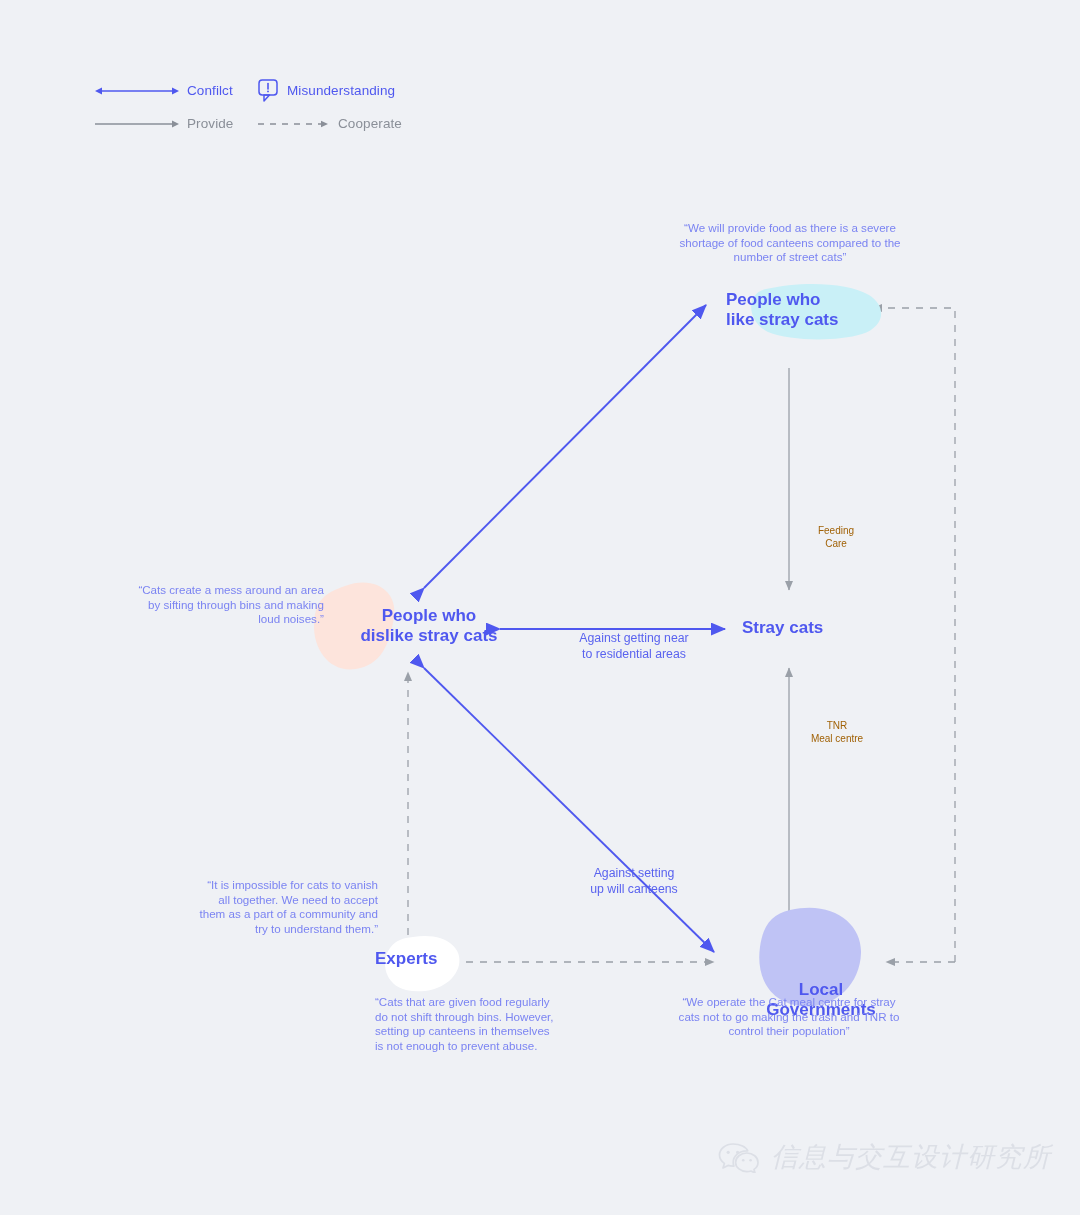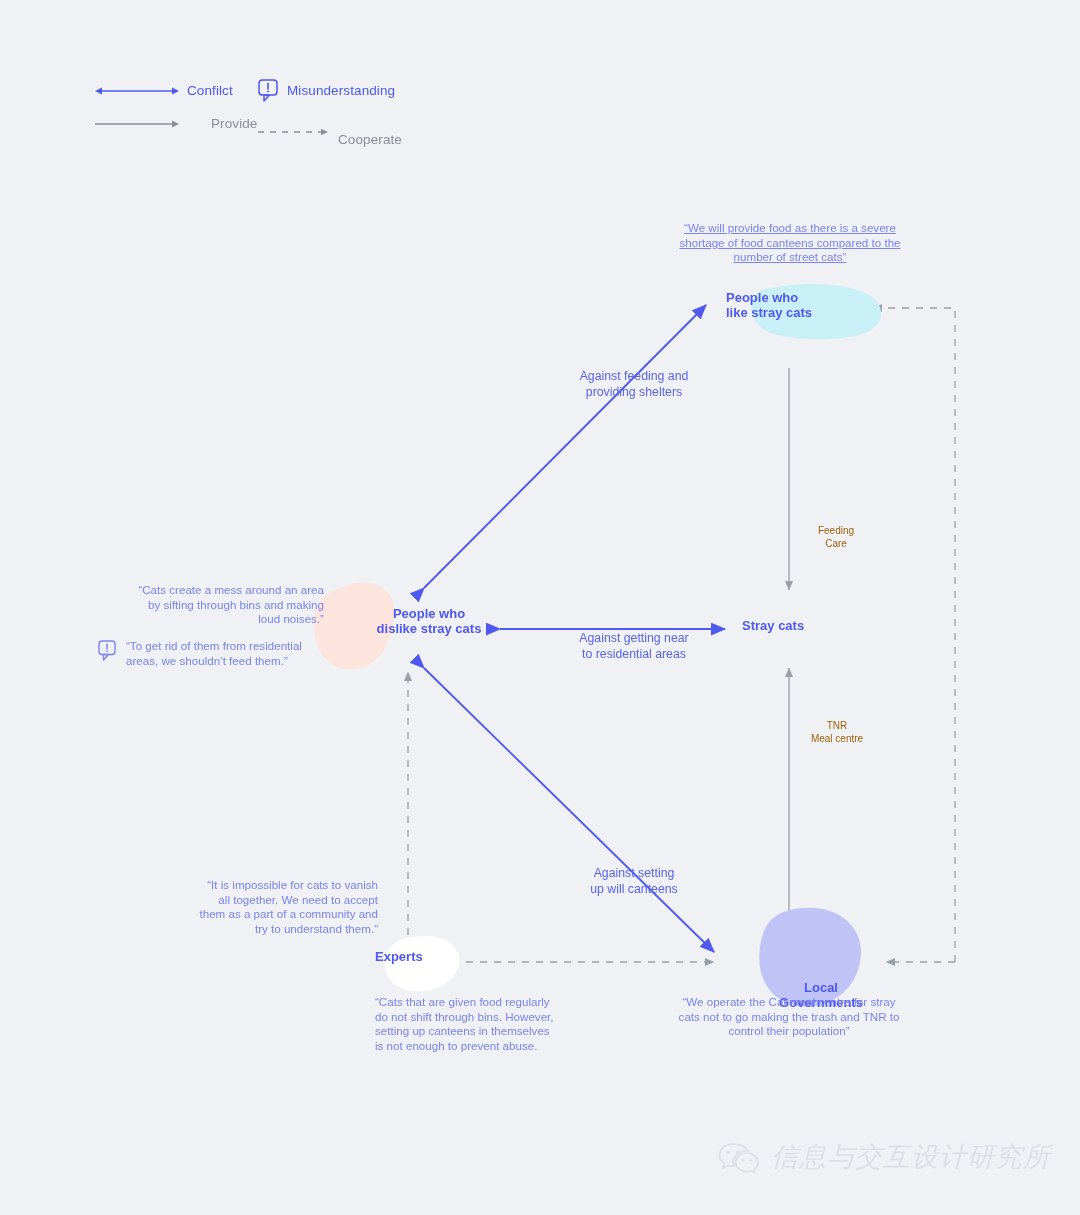--- a/index.html
+++ b/index.html
@@ -16,21 +16,21 @@
   
   .legend{position:absolute;left:95px;top:75px;width:340px;height:60px;}
   .legend-row{position:absolute;display:flex;align-items:center;}
   .legend-label{font-size:13.5px;letter-spacing:.1px;white-space:nowrap;}
   .lg-blue{color:#4f58ef;}
   .lg-gray{color:#8a8f98;}
   .mis-icon{width:22px;height:22px;position:relative;margin-right:7px;flex:0 0 auto;}
 
   
   .node{position:absolute;color:#4f58ef;font-weight:bold;line-height:1.17;z-index:4;}
-  .node.big{font-size:13px;}
+  .node.big{font-size:17px;}
 
   
   .quote{position:absolute;color:#7b84f2;font-size:11.6px;line-height:1.27;z-index:5;}
   .edge-label{position:absolute;color:#5a63ef;font-size:12.3px;line-height:1.3;text-align:center;z-index:5;}
   .gray-label{position:absolute;color:#a16207;font-size:10px;line-height:1.32;text-align:center;z-index:5;}
   .mis-quote{position:absolute;display:flex;align-items:flex-start;gap:8px;z-index:5;}
 
   
   .watermark{position:absolute;left:718px;top:1139px;display:flex;align-items:center;gap:11px;
              color:#dcdfe6;font-size:27px;font-family:"Liberation Serif","DejaVu Serif",serif;
@@ -123,63 +123,48 @@
         <svg width="22" height="24" viewBox="0 0 22 24">
           <rect x="1" y="1" width="18" height="15" rx="3.2" fill="none" stroke="#4f58ef" stroke-width="1.5"></rect>
           <path d="M6,16 L6,22 L11.5,16 Z" fill="none" stroke="#4f58ef" stroke-width="1.5" stroke-linejoin="round"></path>
           <line x1="10" y1="4.6" x2="10" y2="10" stroke="#4f58ef" stroke-width="1.6" stroke-linecap="round"></line>
           <circle cx="10" cy="12.4" r="0.95" fill="#4f58ef"></circle>
         </svg>
       </span>
       <span class="legend-label lg-blue">Misunderstanding</span>
     </div>
 
-    <div class="legend-row" style="left:0;top:41px;gap:24px;">
+    <div class="legend-row" style="left:0;top:41px;">
       <svg width="84" height="14">
         <line x1="0" y1="7" x2="79" y2="7" stroke="#8a8f98" stroke-width="1.3"></line>
         <path d="M84,7 L77,3.6 L77,10.4 Z" fill="#8a8f98"></path>
       </svg>
       <span class="legend-label lg-gray" style="margin-left:8px;">Provide</span>
     </div>
 
     <div class="legend-row" style="left:163px;top:41px;">
       <svg width="72" height="14">
         <line x1="0" y1="7" x2="64" y2="7" stroke="#8a8f98" stroke-width="1.3" stroke-dasharray="6 6"></line>
         <path d="M70,7 L63,3.8 L63,10.2 Z" fill="#8a8f98"></path>
       </svg>
-      <span class="legend-label lg-gray" style="margin-left:8px;margin-top:16px;">Cooperate</span>
-    </div>
-  </div>
-
-  <div class="quote" style="left:672px;top:221px;width:236px;text-align:center;text-decoration:underline;">“We will provide food as there is a severe shortage of food canteens compared to the number of street cats”</div>
+      <span class="legend-label lg-gray" style="margin-left:8px;">Cooperate</span>
+    </div>
+  </div>
+
+  <div class="quote" style="left:672px;top:221px;width:236px;text-align:center;">“We will provide food as there is a severe shortage of food canteens compared to the number of street cats”</div>
 
   <div class="quote" style="left:124px;top:583px;width:200px;text-align:right;">“Cats create a mess around an area by sifting through bins and making loud noises.”</div>
 
-  <div class="mis-quote" style="left:98px;top:639px;width:230px;">
-    <span style="width:20px;height:22px;flex:0 0 auto;margin-top:1px;">
-      <svg width="20" height="22" viewBox="0 0 20 22">
-        <rect x="1" y="1" width="16" height="13.5" rx="3" fill="none" stroke="#7b84f2" stroke-width="1.4"></rect>
-        <path d="M5.5,14.5 L5.5,20 L10.5,14.5 Z" fill="none" stroke="#7b84f2" stroke-width="1.4" stroke-linejoin="round"></path>
-        <line x1="9" y1="4.2" x2="9" y2="9" stroke="#7b84f2" stroke-width="1.5" stroke-linecap="round"></line>
-        <circle cx="9" cy="11.1" r="0.85" fill="#7b84f2"></circle>
-      </svg>
-    </span>
-    <span class="quote" style="position:static;width:196px;">“To get rid of them from residential areas, we shouldn’t feed them.”</span>
-  </div>
 
   <div class="quote" style="left:196px;top:878px;width:182px;text-align:right;">“It is impossible for cats to vanish all together. We need to accept them as a part of a community and try to understand them.”</div>
 
   <div class="quote" style="left:375px;top:995px;width:182px;text-align:left;">“Cats that are given food regularly do not shift through bins. However, setting up canteens in themselves is not enough to prevent abuse.</div>
 
   <div class="quote" style="left:678px;top:995px;width:222px;text-align:center;">“We operate the Cat meal centre for stray cats not to go making the trash and TNR to control their population”</div>
 
-  <div class="edge-label" style="left:548px;top:369px;width:172px;">
-    <div>Against feeding and</div>
-    <div>providing shelters</div>
-  </div>
 
   <div class="edge-label" style="left:548px;top:631px;width:172px;">
     <div>Against getting near</div>
     <div>to residential areas</div>
   </div>
 
   <div class="edge-label" style="left:548px;top:866px;width:172px;">
     <div>Against setting</div>
     <div>up will canteens</div>
   </div>

